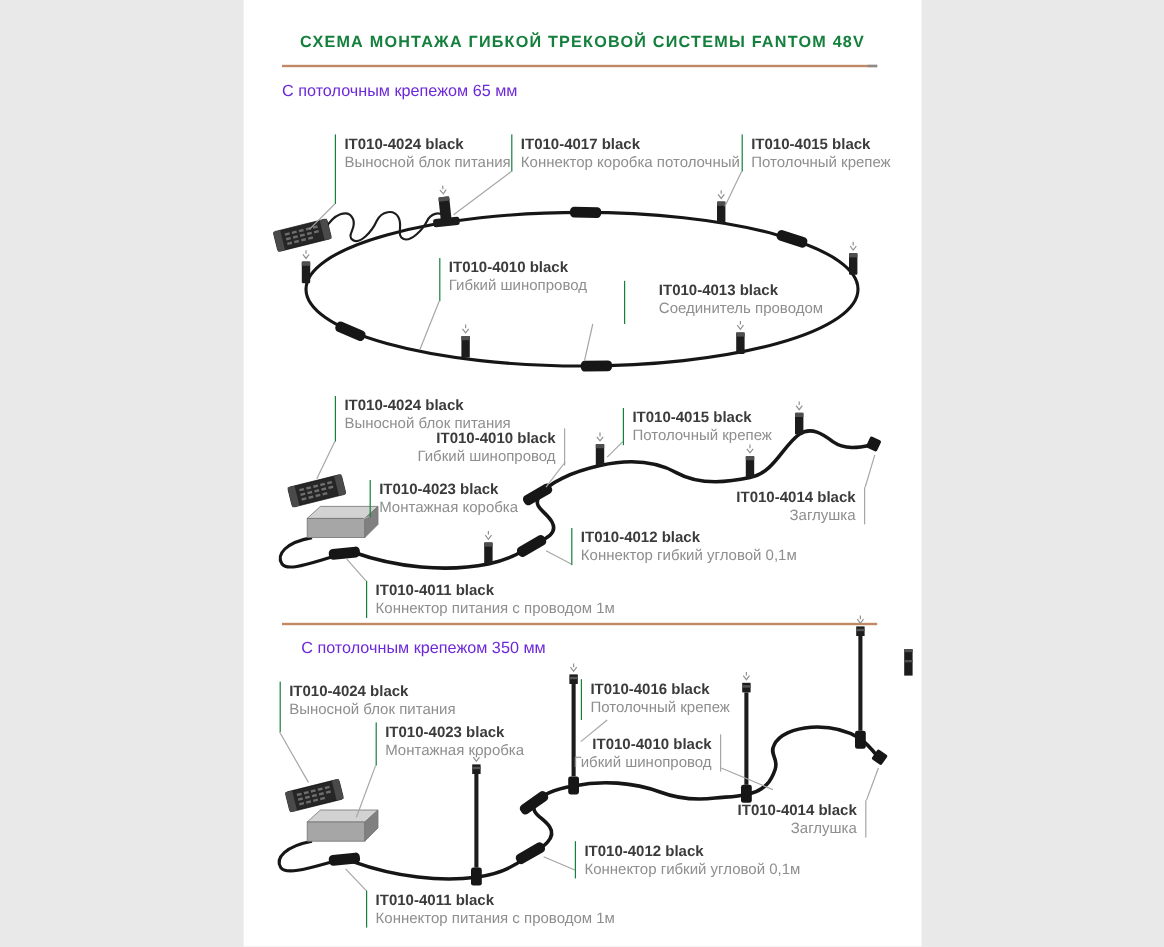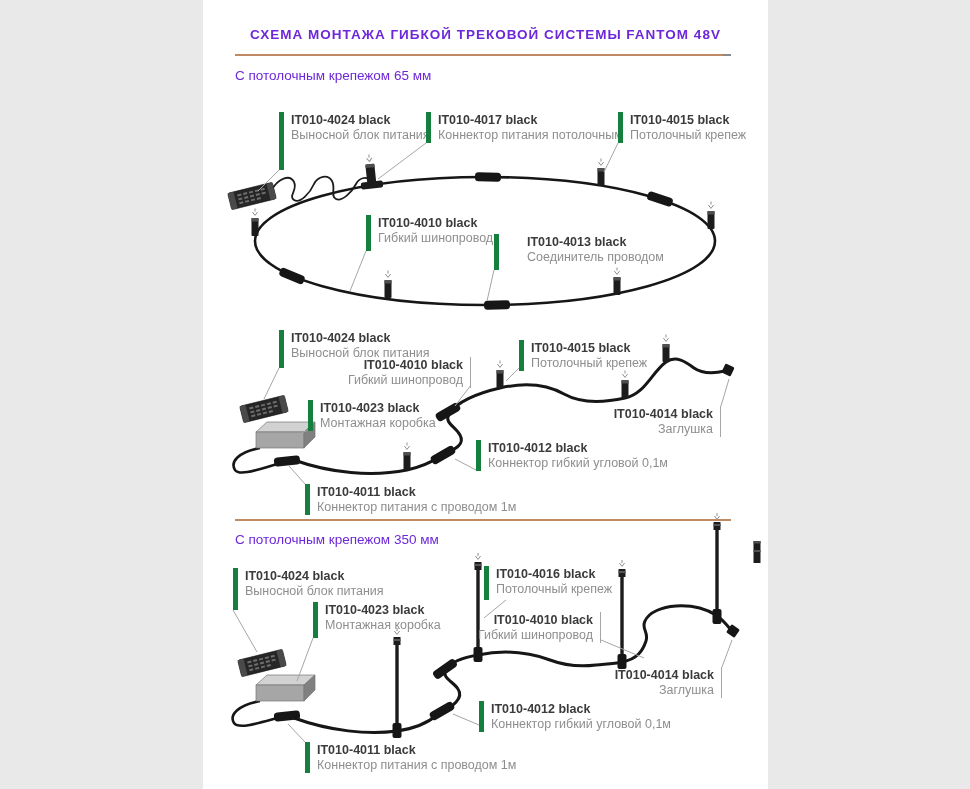--- a/index.html
+++ b/index.html
@@ -1,28 +1,28 @@
 <!DOCTYPE html>
 <html style="--bg: #e9e9e9; --surface: #ffffff; --accent: #bf8a63; --part: #3b3b3b; --desc: #8e8e8e;"><head>
 <meta charset="utf-8">
 <style>
   html,body{margin:0;padding:0;background:#e9e9e9;}
   .stage{position:relative;width:970px;height:789px;margin:0 auto;background:var(--bg,#e9e9e9);
          font-family:"Liberation Sans",sans-serif;overflow:hidden;}
   .surface{position:absolute;left:203px;top:0;width:565px;height:789px;background:var(--surface,#fff);}
   svg.overlay{position:absolute;left:0;top:0;}
   .title{position:absolute;left:203px;top:27px;width:565px;text-align:center;
-         font-size:13.5px;font-weight:600;letter-spacing:1px;color:#6d28d9;}
+         font-size:13.5px;font-weight:600;letter-spacing:1px;color:#15803d;}
   .divider{position:absolute;left:235px;width:496px;height:2px;background:var(--accent,#bf8a63);}
   .divider .tip{position:absolute;right:0;top:0;width:8px;height:2px;background:#8a8a8a;}
   .d1{top:54px;} .d2{top:519px;}
   .heading{position:absolute;font-size:13.5px;color:#6d28d9;}
-  .h1{left:235px;top:68px;} .h2{left:235px;top:532px;}
+  .h1{left:235px;top:68px;} .h2{left:251px;top:532px;}
   .plabel{position:absolute;white-space:nowrap;}
-  .plabel.l{border-left:5px solid #15803d;padding-left:7px;}
+  .plabel.l{border-left:1px solid #15803d;padding-left:7px;}
   .plabel.r{border-right:1px solid #a6a6a6;padding-right:7px;text-align:right;}
   .pnum{font-size:12.5px;font-weight:700;color:var(--part,#3b3b3b);line-height:14px;padding-top:1px;}
   .pdesc{font-size:12.5px;color:var(--desc,#8e8e8e);line-height:16px;text-align:right;}
 </style>
 </head>
 <body>
 
 <div class="stage">
   <div class="surface"></div>
 
@@ -183,31 +183,31 @@
       </g>
   </svg>
 
   <div id="labels">
       <div class="plabel l" style="left: 279px; top: 112px; min-height: 58px;">
         <div class="pnum">IT010-4024 black</div>
         <div class="pdesc">Выносной блок питания</div>
       </div>
       <div class="plabel l" style="left: 426px; top: 112px; min-height: 31px;">
         <div class="pnum">IT010-4017 black</div>
-        <div class="pdesc">Коннектор питания потолочным</div>
+        <div class="pdesc">Коннектор коробка потолочный</div>
       </div>
       <div class="plabel l" style="left: 618px; top: 112px; min-height: 31px;">
         <div class="pnum">IT010-4015 black</div>
         <div class="pdesc">Потолочный крепеж</div>
       </div>
       <div class="plabel l" style="left: 366px; top: 215px; min-height: 36px;">
         <div class="pnum">IT010-4010 black</div>
         <div class="pdesc">Гибкий шинопровод</div>
       </div>
-      <div class="plabel l" style="left: 494px; top: 234px; min-height: 36px; padding-left: 28px;">
+      <div class="plabel l" style="left: 520px; top: 234px; min-height: 36px; padding-left: 28px;">
         <div class="pnum">IT010-4013 black</div>
         <div class="pdesc">Соединитель проводом</div>
       </div>
       <div class="plabel l" style="left: 279px; top: 330px; min-height: 38px;">
         <div class="pnum">IT010-4024 black</div>
         <div class="pdesc">Выносной блок питания</div>
       </div>
       <div class="plabel r" style="right: 499px; top: 357px; min-height: 28px;">
         <div class="pnum">IT010-4010 black</div>
         <div class="pdesc">Гибкий шинопровод</div>

